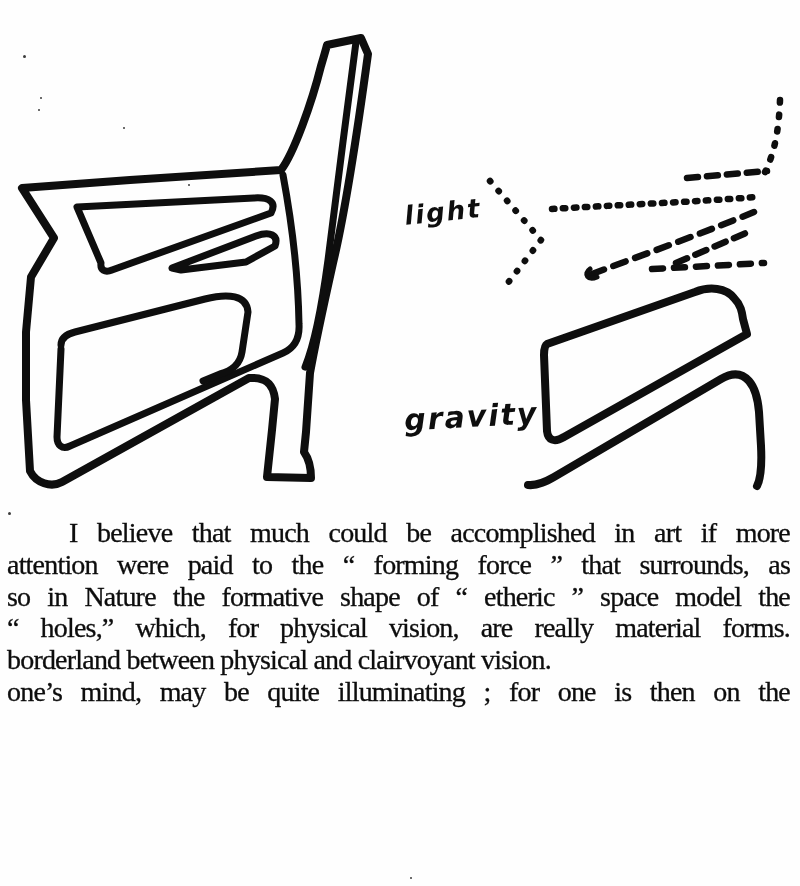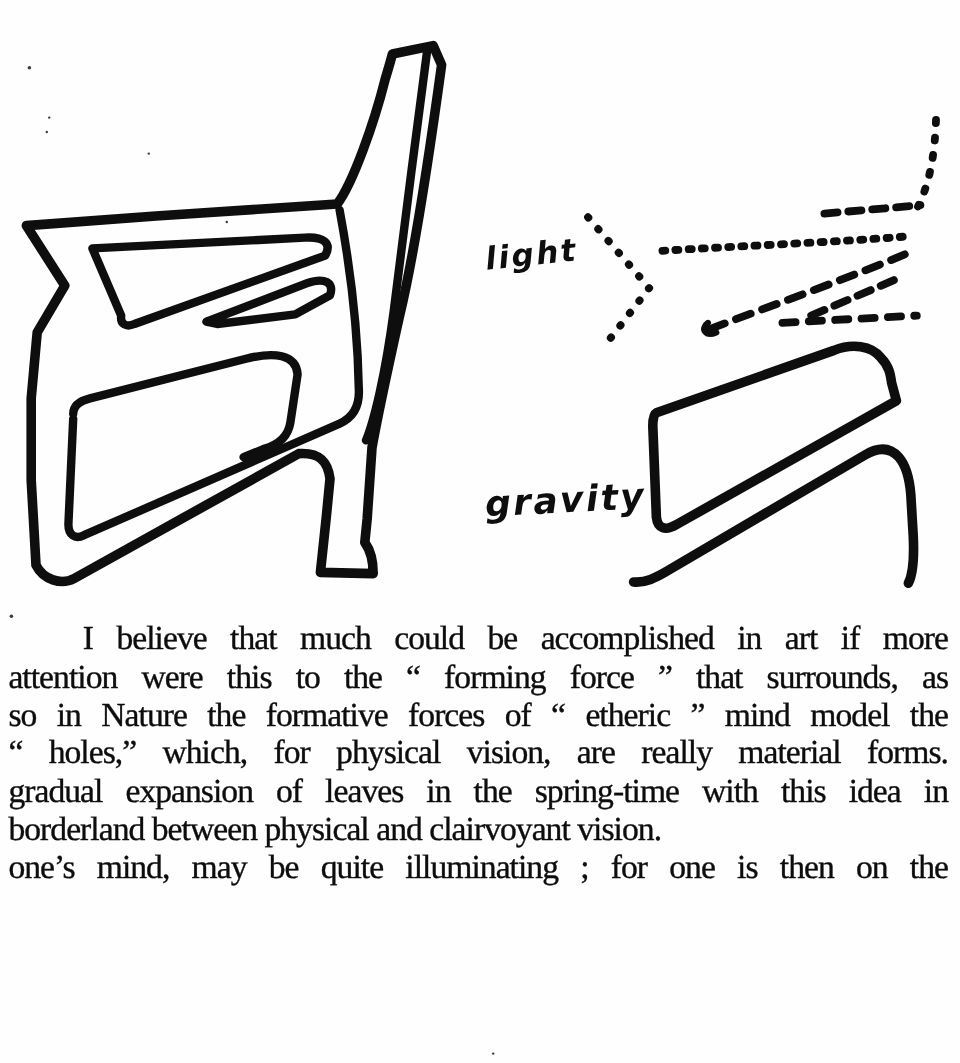--- a/index.html
+++ b/index.html
@@ -111,21 +111,20 @@
   <div class="speck" style="left:23px;top:55px;width:3px;height:3px;"></div>
   <div class="speck" style="left:40px;top:97px;width:2px;height:2px;"></div>
   <div class="speck" style="left:38px;top:109px;width:2px;height:2px;"></div>
   <div class="speck" style="left:123px;top:127px;width:2px;height:2px;"></div>
   <div class="speck" style="left:188px;top:184px;width:2px;height:2px;"></div>
   <div class="speck" style="left:8px;top:512px;width:3px;height:3px;"></div>
   <div class="speck" style="left:410px;top:877px;width:2px;height:2px;"></div>
 
   <div class="para">
     <div class="bline first">I believe that much could be accomplished in art if more</div>
-    <div class="bline">attention were this to the “ forming force ” that surrounds, as</div>
-    <div class="bline">so in Nature the formative forces of “ etheric ” mind model the</div>
+    <div class="bline">attention were paid to the “ forming force ” that surrounds, as</div>
+    <div class="bline">so in Nature the formative shape of “ etheric ” space model the</div>
     <div class="bline">“ holes,” which, for physical vision, are really material forms.</div>
-    <div class="bline">gradual expansion of leaves in the spring-time with this idea in</div>
     <div class="bline last">borderland between physical and clairvoyant vision.</div>
     <div class="bline">one’s mind, may be quite illuminating ; for one is then on the</div>
   </div>
 
 </div>
 
 </body></html>

